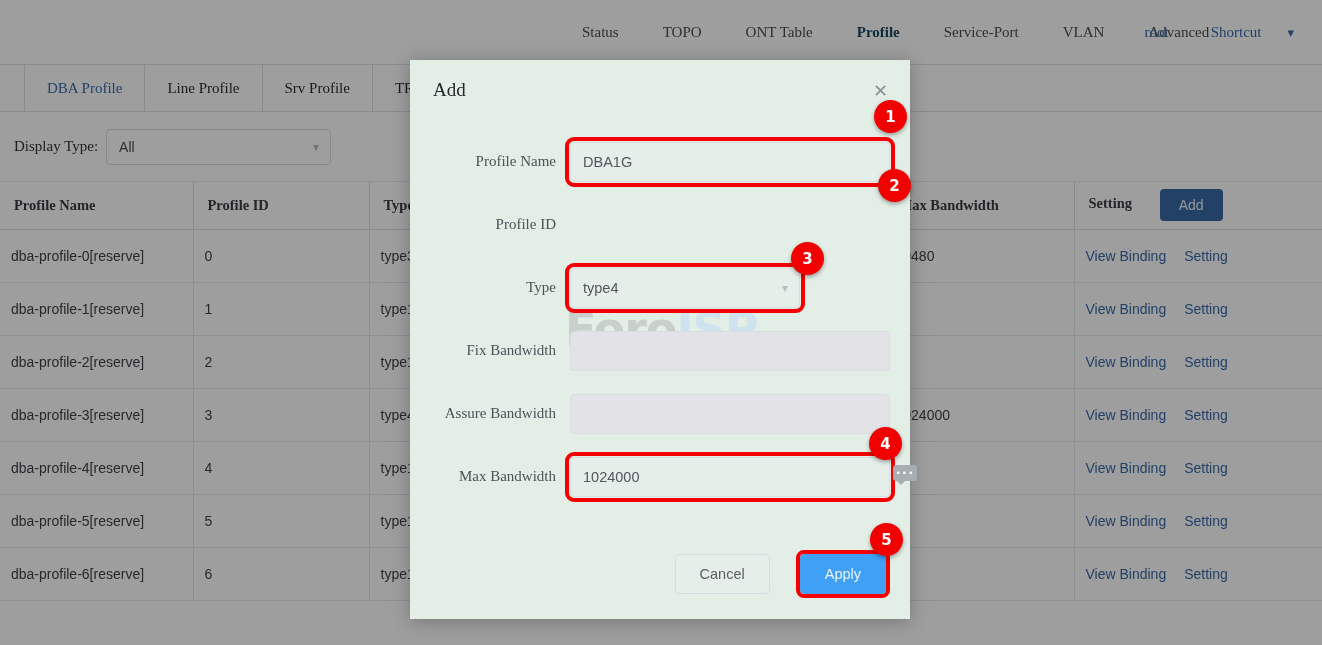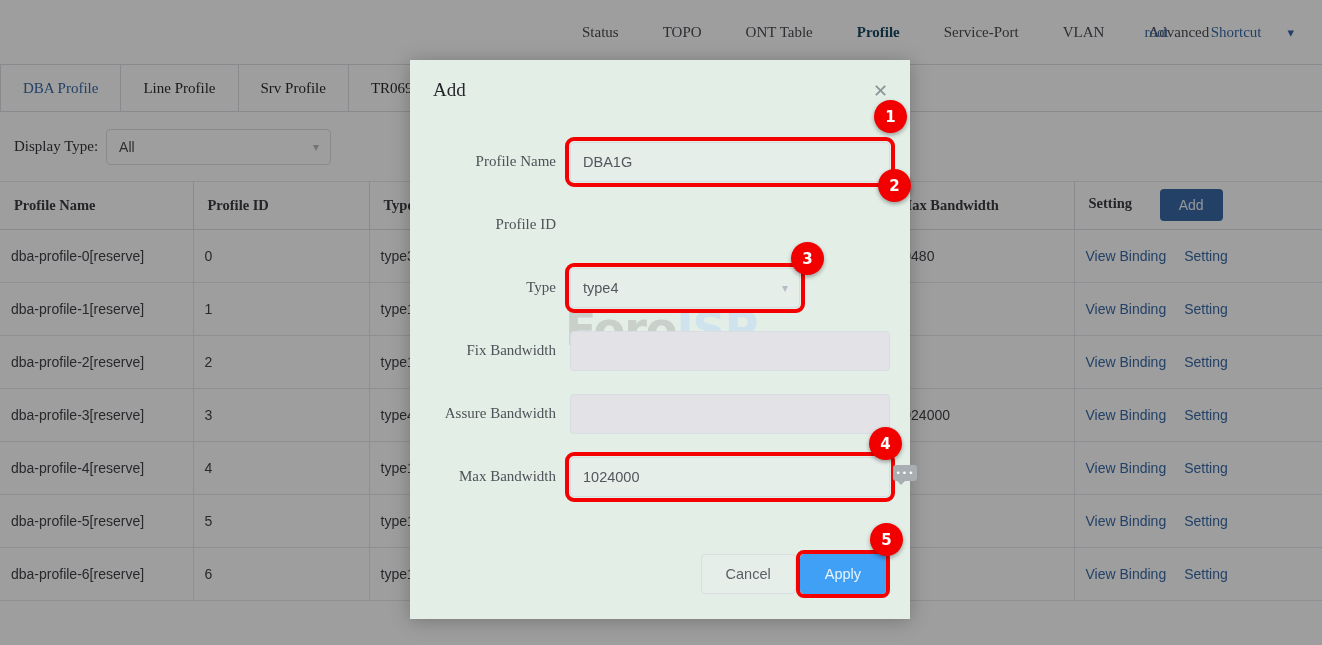--- a/index.html
+++ b/index.html
@@ -101,21 +101,21 @@
     display:flex; align-items:stretch;
   }
   .tab {
     display:flex; align-items:center; justify-content:center;
     min-width:110px; padding:0 22px;
     font-size:15px; color:#2b2b33;
     border-right:1px solid #dcdfe6;
     cursor:pointer;
   }
   .tab:first-child { border-left:1px solid #dcdfe6; }
-  .tab.active { color:#2a6bbd; }
+  .tab.active { color:#2a6bbd;margin-left:24px; }
 
   
   .filterbar {
     height:70px; display:flex; align-items:center; padding-left:14px;
     background:#ffffff;
     border-bottom:1px solid #e6e8eb;
   }
   .filter-label { font-size:15px; color:#33333b; margin-right:8px; }
   .select-box {
     width:225px; height:36px;
@@ -261,21 +261,21 @@
   .tip-bubble:after {
     content:""; position:absolute; left:4px; bottom:-4px;
     border-left:4px solid transparent; border-right:4px solid transparent;
     border-top:4px solid #a9aeb3;
   }
 
   .modal-foot {
     position:absolute; left:0; right:0; bottom:0;
     height:90px;
     display:flex; align-items:center; justify-content:flex-end;
-    padding-right:24px; gap:4px;
+    padding-right:24px; gap:30px;
   }
   .btn {
     font-family:"Liberation Sans", sans-serif;
     font-size:14.5px;
     padding:0 24px; height:40px;
     display:flex; align-items:center; justify-content:center;
     border-radius:4px; cursor:pointer;
   }
   .btn-cancel { background:#e6eeea; border:1px solid #d8dde2; color:#5b5e63; }
   .btn-apply  { background:#3fa0f5; border:1px solid #3fa0f5; color:#eaf4fe; }

